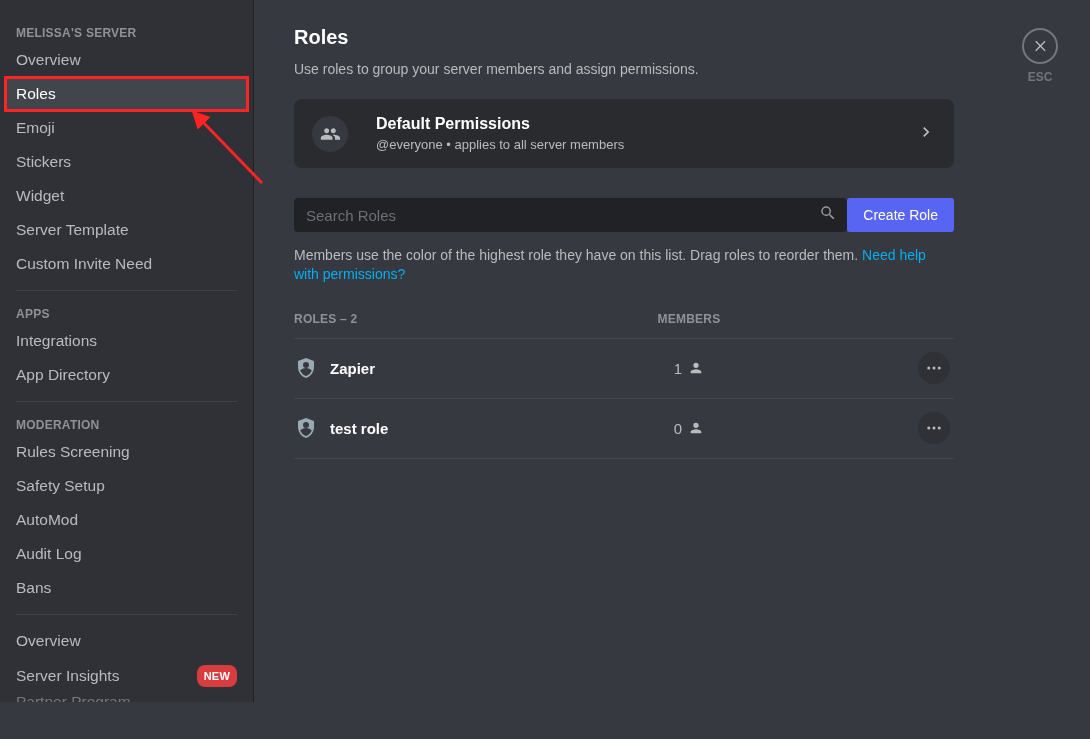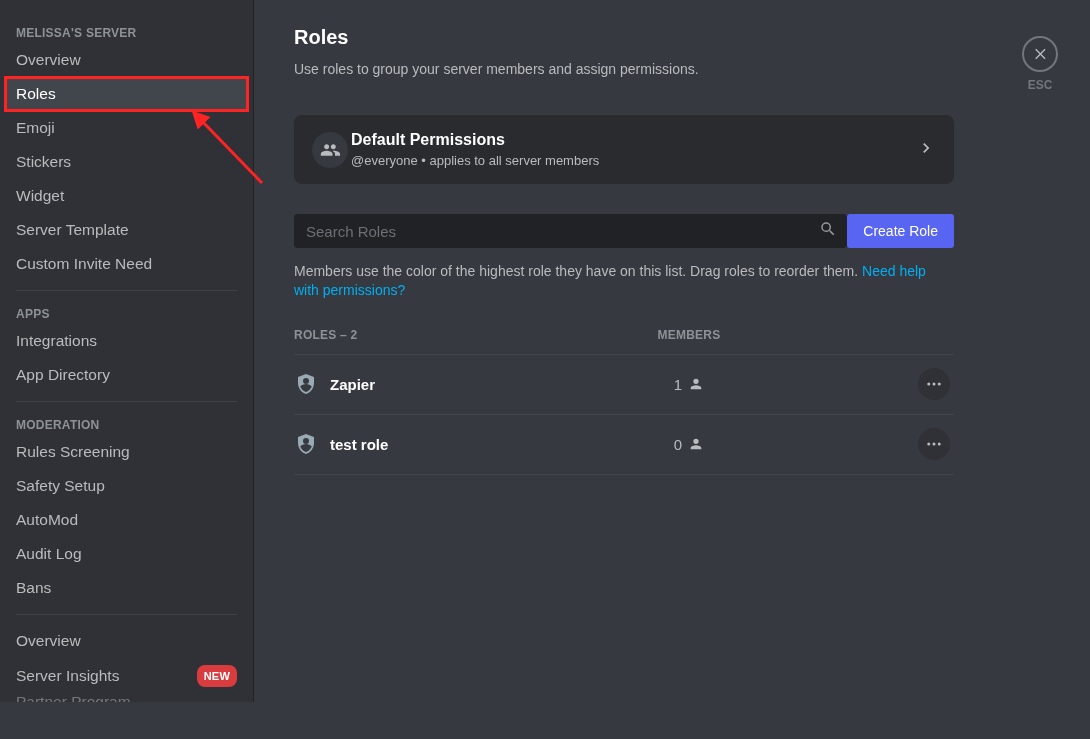--- a/index.html
+++ b/index.html
@@ -96,30 +96,30 @@
   }
   .page-title {
     font-size: 20px;
     font-weight: 600;
     color: #fff;
     margin: 0 0 6px 0;
   }
   .page-sub {
     font-size: 14px;
     color: var(--txt-muted2);
-    margin: 12px 0 38px 0;
+    margin: 12px 0 22px 0;
   }
 
   .default-card {
     background: var(--bg-card);
     border-radius: 8px;
     padding: 16px 18px;
     display: flex;
     align-items: center;
-    gap: 3px;
+    gap: 28px;
     cursor: pointer;
     margin-bottom: 30px;
   }
   .everyone-icon {
     width: 36px; height: 36px; border-radius: 50%;
     background: #36393f;
     display: flex; align-items: center; justify-content: center;
     color: #b9bbbe;
   }
   .card-right { flex: 1; }
@@ -188,21 +188,21 @@
   .more-btn {
     width: 32px; height: 32px; border-radius: 50%;
     background: #2f3136;
     border: none; display: flex; align-items: center; justify-content: center;
     color: var(--txt-muted2); cursor: pointer;
   }
 
   
   .close-wrap {
     position: absolute;
-    right: 32px; top: 36px;
+    right: 32px; top: 28px;
     display: flex; flex-direction: column; align-items: center; gap: 6px;
   }
   .close-btn {
     width: 36px; height: 36px; border-radius: 50%;
     border: 2px solid #72767d;
     background: transparent;
     display: flex; align-items: center; justify-content: center;
     color: #b9bbbe; cursor: pointer;
   }
   .esc-label { font-size: 12px; font-weight:600; color: #72767d; }

